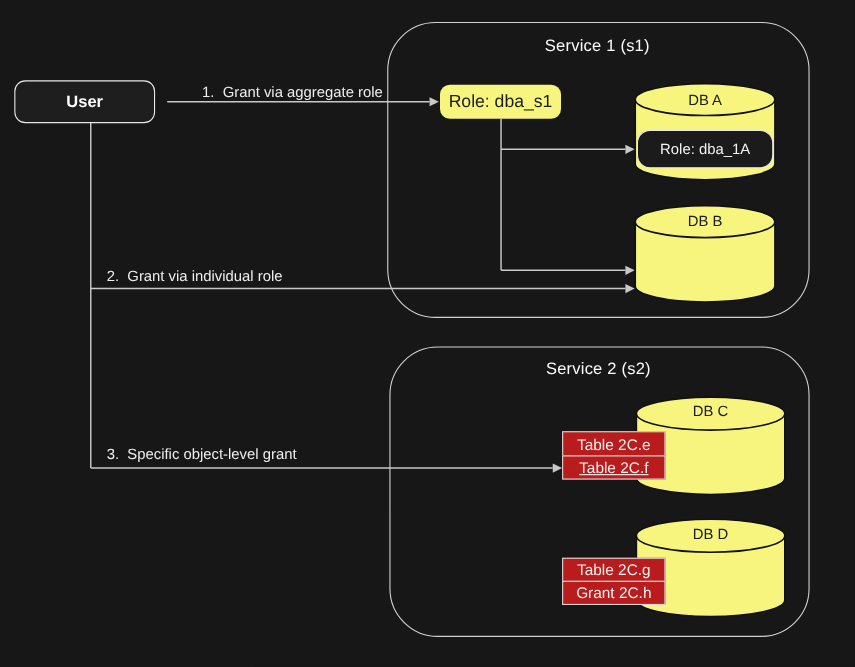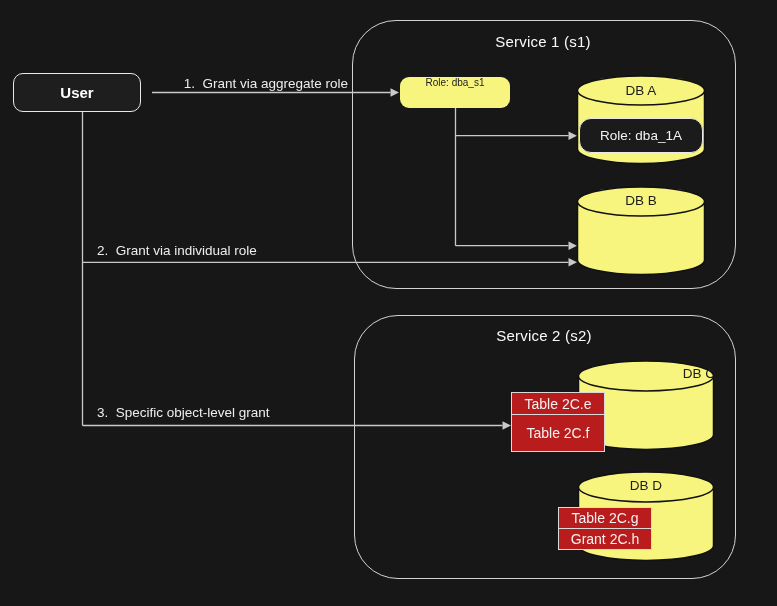--- a/index.html
+++ b/index.html
@@ -16,22 +16,22 @@
   .wires polygon{fill:var(--line); stroke:none;}
   .svc{position:absolute; border:1.3px solid #d2d2d2; border-radius:44px; z-index:0; background:transparent;}
   .svc-title{position:absolute; z-index:4; font-size:15px; color:#fafafa; text-align:center; letter-spacing:.2px;}
   .node{
     position:absolute; z-index:3; display:flex; align-items:center; justify-content:center;
     background:var(--surface); border:1.5px solid var(--borderlight); border-radius:10px;
     color:#ffffff; box-sizing:border-box;
   }
   .user{font-weight:bold; font-size:15px;}
   .ylw{
-    position:absolute; z-index:3; display:flex; justify-content:center;
-    background:var(--yellow); border-radius:9px; color:var(--textdark); font-size:10px; box-sizing:border-box;
+    position:absolute; z-index:3; display:flex; align-items:center; justify-content:center;
+    background:var(--yellow); border-radius:9px; color:var(--textdark); font-size:16px; box-sizing:border-box;
   }
   .role-dark{
     position:absolute; z-index:3; display:flex; align-items:center; justify-content:center;
     background:#1b1b1b; border:1.2px solid var(--borderlight); border-radius:9px;
     color:var(--textlight); font-size:13.5px; box-sizing:border-box;
   }
   .cyl{position:absolute; z-index:2;}
   .cyl path,.cyl ellipse{fill:var(--yellow); stroke:var(--outlinedark); stroke-width:1.5;}
   .db-label{position:absolute; z-index:3; text-align:center; color:var(--textdark); font-size:13.5px;}
   .tstack{position:absolute; z-index:3;}
@@ -103,29 +103,29 @@
   <svg class="cyl" style="left:576px; top:185px;" width="130" height="92" viewBox="0 0 130 92">
     <path d="M1.5 16.5 V75 a63.5 14.5 0 0 0 127 0 V16.5"></path>
     <ellipse cx="65" cy="16.5" rx="63.5" ry="14.5"></ellipse>
   </svg>
   <div class="db-label" style="left:576px; top:193px; width:130px;">DB B</div>
 
   <svg class="cyl" style="left:577px; top:359px;" width="138" height="93" viewBox="0 0 138 93">
     <path d="M1.5 17 V75.5 a67.5 15 0 0 0 135 0 V17"></path>
     <ellipse cx="69" cy="17" rx="67.5" ry="15"></ellipse>
   </svg>
-  <div class="db-label" style="left:577px; top:366px; width:138px;text-align:right;">DB C</div>
+  <div class="db-label" style="left:577px; top:366px; width:138px;">DB C</div>
   <div class="tstack" style="left:511px; top:392px;">
     <div class="tcell" style="height:23px;">Table 2C.e</div>
-    <div class="tcell" style="height:38px;">Table 2C.f</div>
+    <div class="tcell" style="height:22px;text-decoration:underline;">Table 2C.f</div>
   </div>
 
   <svg class="cyl" style="left:577px; top:470px;" width="138" height="93" viewBox="0 0 138 93">
     <path d="M1.5 17 V75.5 a67.5 15 0 0 0 135 0 V17"></path>
     <ellipse cx="69" cy="17" rx="67.5" ry="15"></ellipse>
   </svg>
   <div class="db-label" style="left:577px; top:478px; width:138px;">DB D</div>
-  <div class="tstack" style="left:511px; top:507px;margin-left:47px;">
+  <div class="tstack" style="left:511px; top:507px;">
     <div class="tcell" style="height:22px;">Table 2C.g</div>
     <div class="tcell" style="height:22px;">Grant 2C.h</div>
   </div>
 
 </div>
 
 </body></html>

